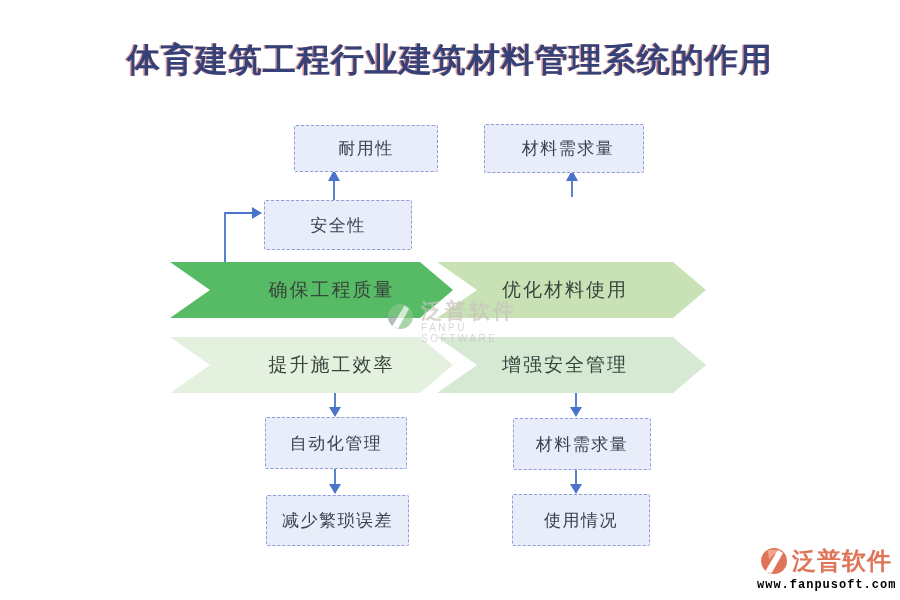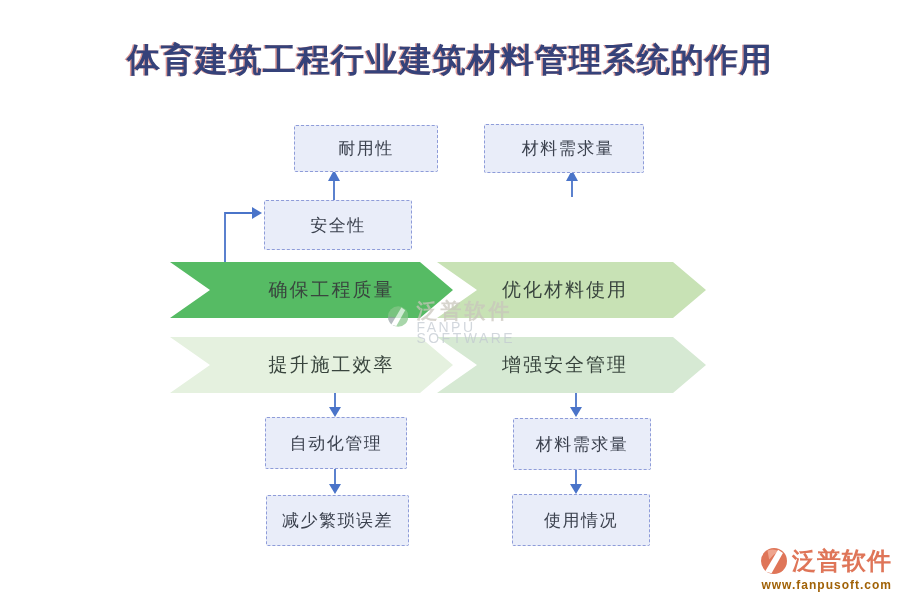--- a/index.html
+++ b/index.html
@@ -25,34 +25,34 @@
   #watermark{
     position:absolute;left:388px;top:300px;width:130px;height:40px;opacity:0.72;
     display:flex;align-items:flex-start;
   }
   #watermark .wm-text{margin-left:8px;}
   #watermark .wm-brand{
     font-size:21px;color:#C9C5BC;letter-spacing:3px;line-height:22px;
     font-family:"Liberation Sans","DejaVu Sans",sans-serif;font-weight:bold;
   }
   #watermark .wm-sub{
-    font-size:14px;color:#C2C9D1;letter-spacing:2.5px;line-height:11px;
+    font-size:10px;color:#C2C9D1;letter-spacing:2.5px;line-height:11px;
     font-family:"Liberation Sans","DejaVu Sans",sans-serif;
   }
   #footer-logo{
     position:absolute;right:8px;bottom:8px;width:135px;text-align:right;cursor:pointer;
   }
   #footer-logo .fl-row{display:flex;align-items:center;justify-content:flex-end;}
   #footer-logo .fl-brand{
     font-size:24px;font-weight:bold;color:#DF7558;letter-spacing:1px;margin-left:5px;
     font-family:"Liberation Sans","DejaVu Sans",sans-serif;
   }
   #footer-logo .fl-url{
-    font-size:12px;font-weight:bold;color:#a16207;letter-spacing:1px;margin-top:1px;
-    font-family:Liberation Sans, sans-serif;
+    font-size:12px;font-weight:bold;color:#000000;letter-spacing:1px;margin-top:1px;
+    font-family:Liberation Mono, monospace;
   }
 </style>
 </head>
 <body>
 
 <div id="stage">
 
   <div id="title">体育建筑工程行业建筑材料管理系统的作用</div>
 
   <svg id="diagram-svg" viewBox="0 0 900 600" xmlns="http://www.w3.org/2000/svg">

